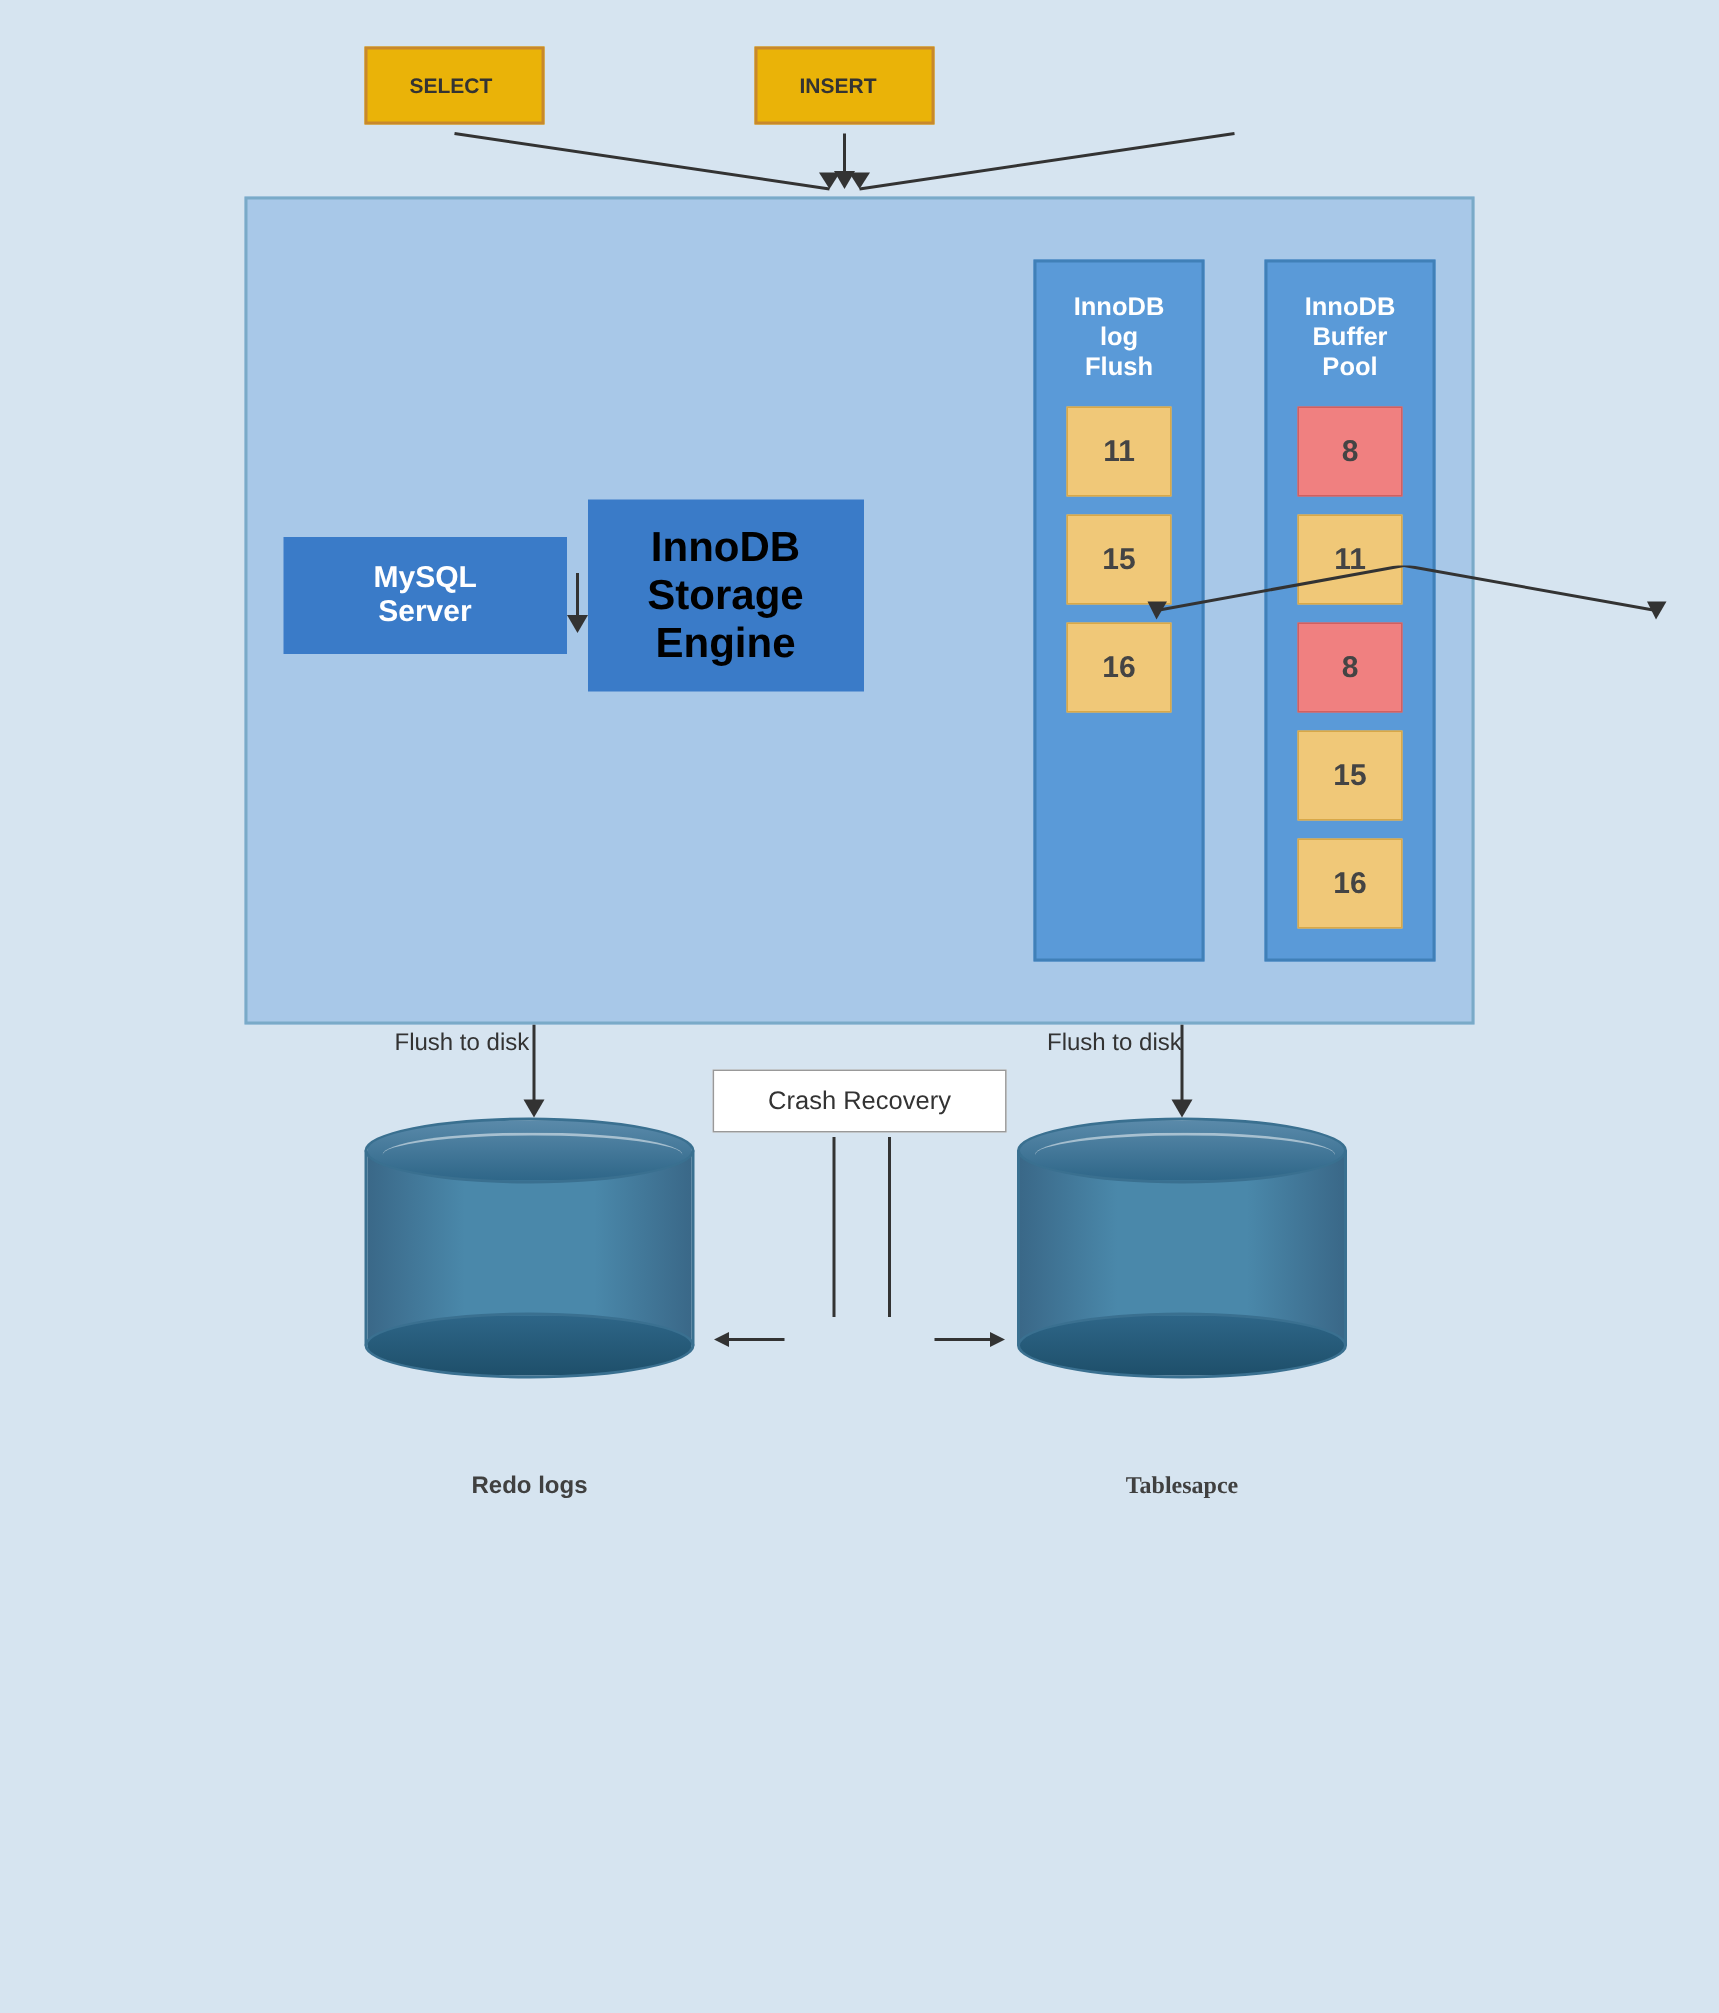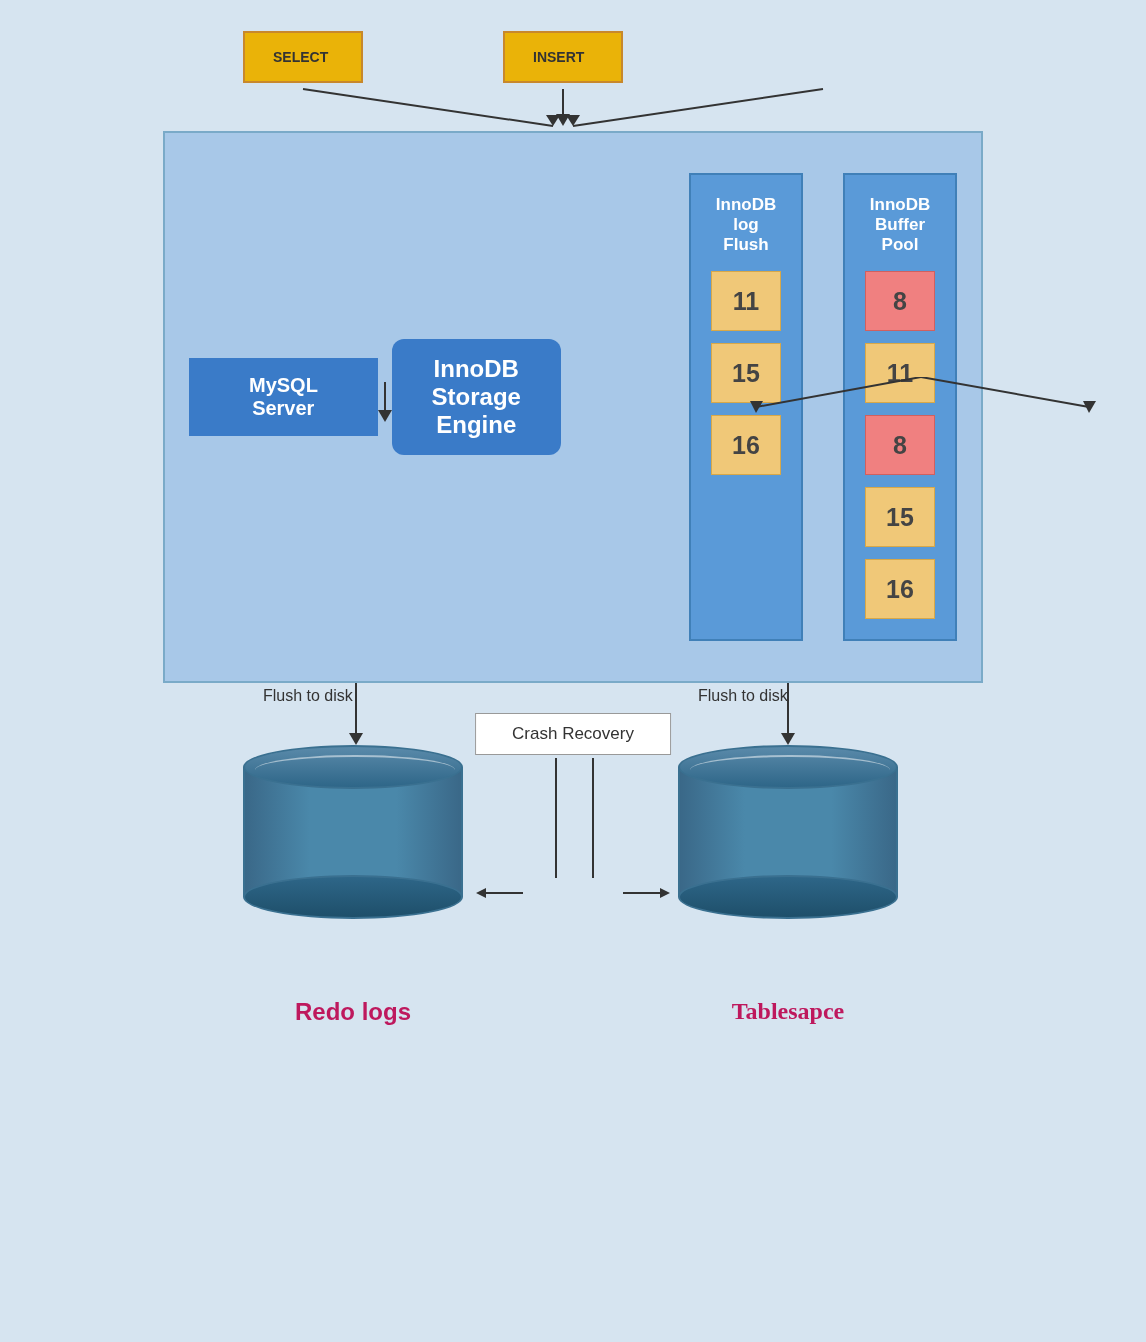--- a/index.html
+++ b/index.html
@@ -71,28 +71,27 @@
       width: 0;
       height: 0;
       border-left: 7px solid transparent;
       border-right: 7px solid transparent;
       border-top: 12px solid #333;
     }
 
     
     .innodb-engine {
       background-color: #3a7bc8;
-      color: #ffffff;
-      font-size: 24px;
+      color: #000000;
+      font-size: 28px;
       font-weight: bold;
       padding: 16px 40px;
       width: 400px;
       text-align: center;
       margin-bottom: 10px;
-      border-radius: 12px;
     }
 
     
     .sub-panels {
       display: flex;
       gap: 40px;
       margin-top: 10px;
       width: 100%;
       justify-content: center;
     }
@@ -120,21 +119,21 @@
       justify-content: center;
     }
     .page-box {
       width: 70px;
       height: 60px;
       background-color: #f0c878;
       border: 1px solid #d8a848;
       display: flex;
       align-items: center;
       justify-content: center;
-      font-size: 25px;
+      font-size: 20px;
       font-weight: bold;
       color: #444;
     }
     .page-box.red {
       background-color: #f08080;
       border-color: #d06060;
     }
 
     .cylinder-top {
       width: 220px;
@@ -169,24 +168,24 @@
       height: 44px;
       background: linear-gradient(to bottom, #2e6688, #1e4f6a);
       border-radius: 50%;
       margin-top: -22px;
       position: relative;
       z-index: 1;
       border: 2px solid #3a7090;
     }
 
     .disk-label {
-      font-size: 24px;
-      font-weight: bold;
-      color: #be185d;
-      margin-top: 20px;
+      font-size: 16px;
+      font-weight: bold;
+      color: #404040;
+      margin-top: 4px;
       text-align: center;
     }
 
     .crash-recovery-box {
       background: white;
       border: 1.5px solid #999;
       padding: 10px 36px;
       font-size: 17px;
       color: #333;
       white-space: nowrap;

